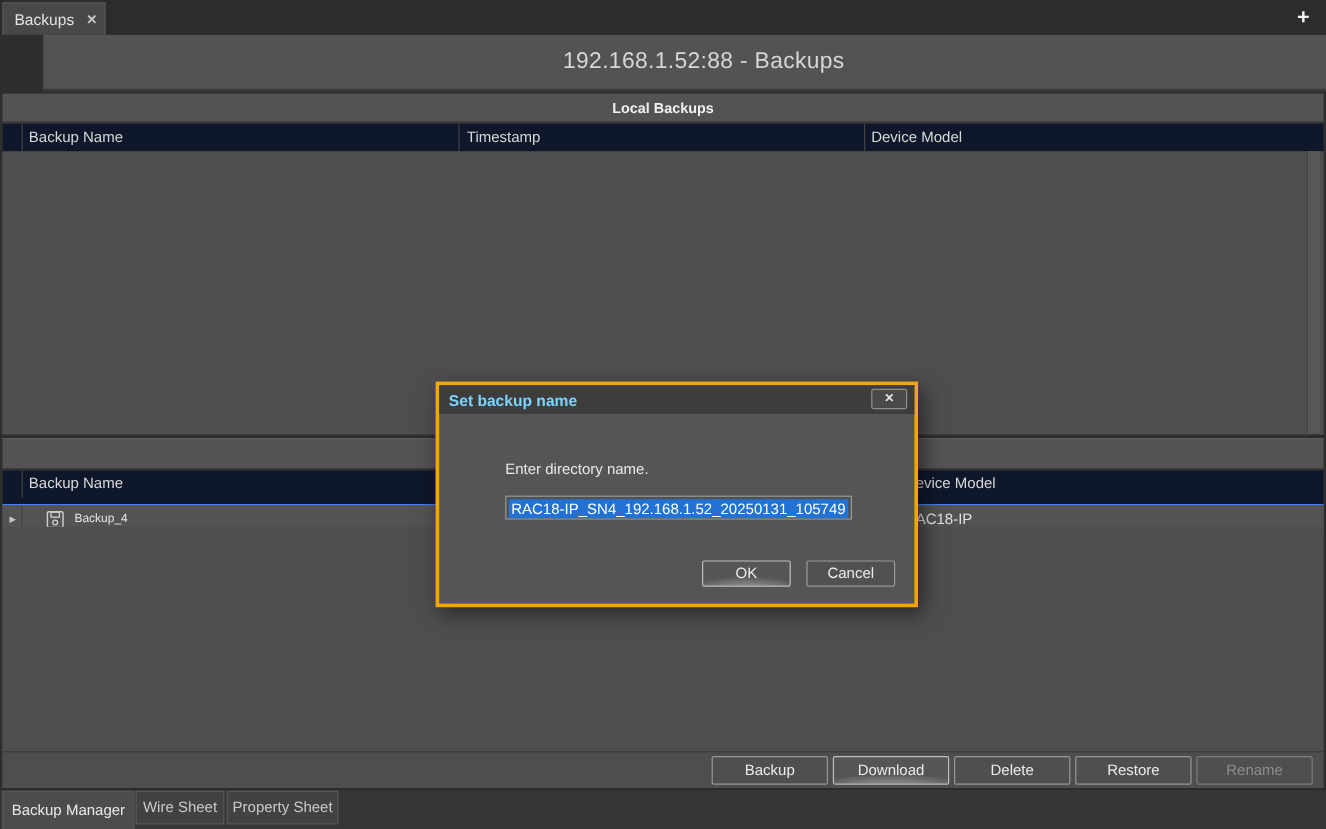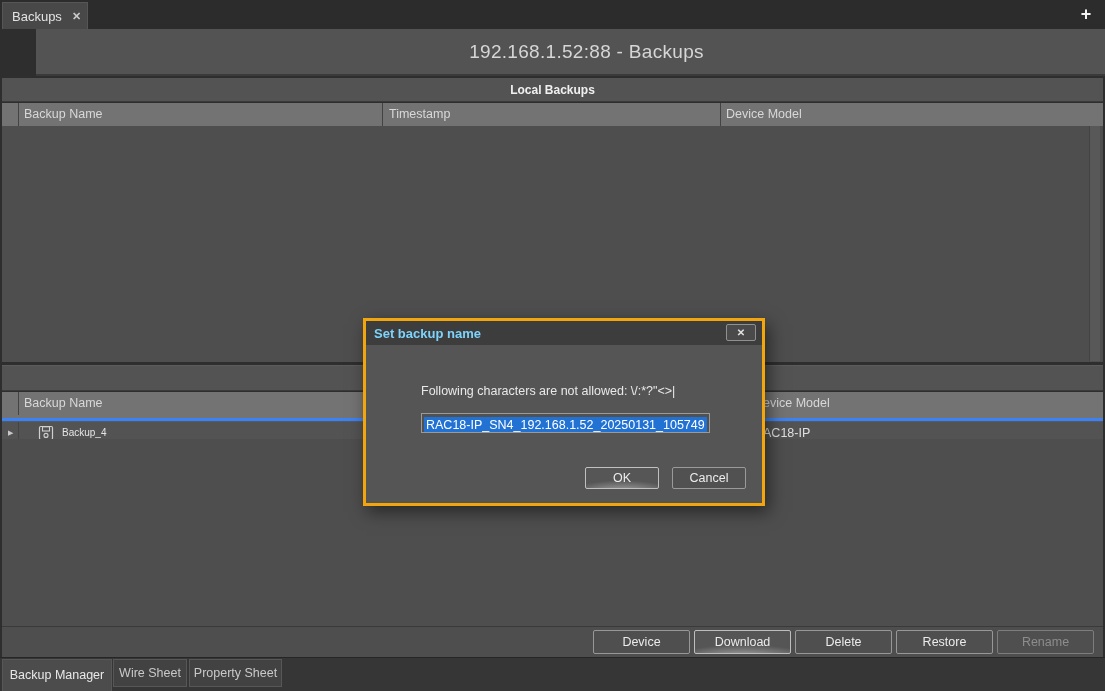--- a/index.html
+++ b/index.html
@@ -28,21 +28,21 @@
     display:flex; align-items:center; justify-content:center;
     font-size:19px; color:#d6d6d6; letter-spacing:.3px;margin-left:34px; }
   #band-local { top:78px; height:24px; border-bottom:1px solid #3a3a3a;
     display:flex; align-items:center; justify-content:center;
     font-size:12px; font-weight:bold; color:#f0f0f0; }
   #band-remote { top:365px; height:26px; border-top:1px solid #5c5c5c; border-bottom:1px solid #3a3a3a; }
   
   .tbl { position:absolute; left:2px; width:1101px; background:#4e4e4e; }
   #tbl-upper { top:103px; height:259px; }
   #tbl-lower { top:392px; height:234px; }
-  .thead { position:relative; height:29px; background:#737373; border-bottom:3px solid #3b82f6; }
+  .thead { position:relative; height:29px; background:#0f172a; border-bottom:1px solid #3b82f6; }
   .thead .h { position:absolute; top:0; height:23px; line-height:23px; font-size:12.5px; color:#d8d8d8; }
   .vsep { position:absolute; top:0; width:1px; height:23px; background:#434343; }
   .tbody-empty { position:absolute; left:0; right:0; bottom:0; background:#4e4e4e; }
   .vscroll { position:absolute; top:23px; bottom:1px; left:1087px; width:11px;
     background:#585858; border-left:1px solid #434343; }
   
   .trow { position:relative; height:23px; background:#535353;
     border-bottom:1px solid #454545; border-top:1px solid #5a5a5a; }
   .trow .expander { position:absolute; left:6px; top:7px; font-size:7px; color:#c8c8c8; }
   .trow .rowsep { position:absolute; left:16px; top:0; width:1px; height:100%; background:#454545; }
@@ -141,39 +141,39 @@
         <circle cx="8" cy="10.4" r="2" fill="none" stroke="#cfcfcf" stroke-width="1.1"></circle>
       </svg>
     </span>
     <span class="cell-name">Backup_4</span>
     <span class="cell-model">RAC18-IP</span>
   </div>
   <div class="tbody-empty" style="top:47px"></div>
 </div>
 
 <div id="band-buttons">
-  <div class="btn" style="left:591px">Device</div>
+  <div class="btn" style="left:591px">Backup</div>
   <div class="btn focus" style="left:692px">Download</div>
   <div class="btn" style="left:793px">Delete</div>
   <div class="btn" style="left:894px">Restore</div>
   <div class="btn disabled" style="left:995px">Rename</div>
 </div>
 
 <div id="bottom-tabbar">
   <div class="btab active">Backup Manager</div>
   <div class="btab i1">Wire Sheet</div>
   <div class="btab i2">Property Sheet</div>
 </div>
 
 <div id="dialog">
   <div class="titlebar">
     <span class="t">Set backup name</span>
     <span class="closebtn">✕</span>
   </div>
   <div class="msg">
-    <div>Following characters are not allowed: \/:*?"&lt;&gt;|</div>
+    <div>Enter directory name.</div>
   </div>
   <div class="nameinput">
     <span class="sel">RAC18-IP_SN4_192.168.1.52_20250131_105749</span>
   </div>
   <div class="dlg-btn focus" id="dlg-ok">OK</div>
   <div class="dlg-btn" id="dlg-cancel">Cancel</div>
 </div>
 
 </body></html>

